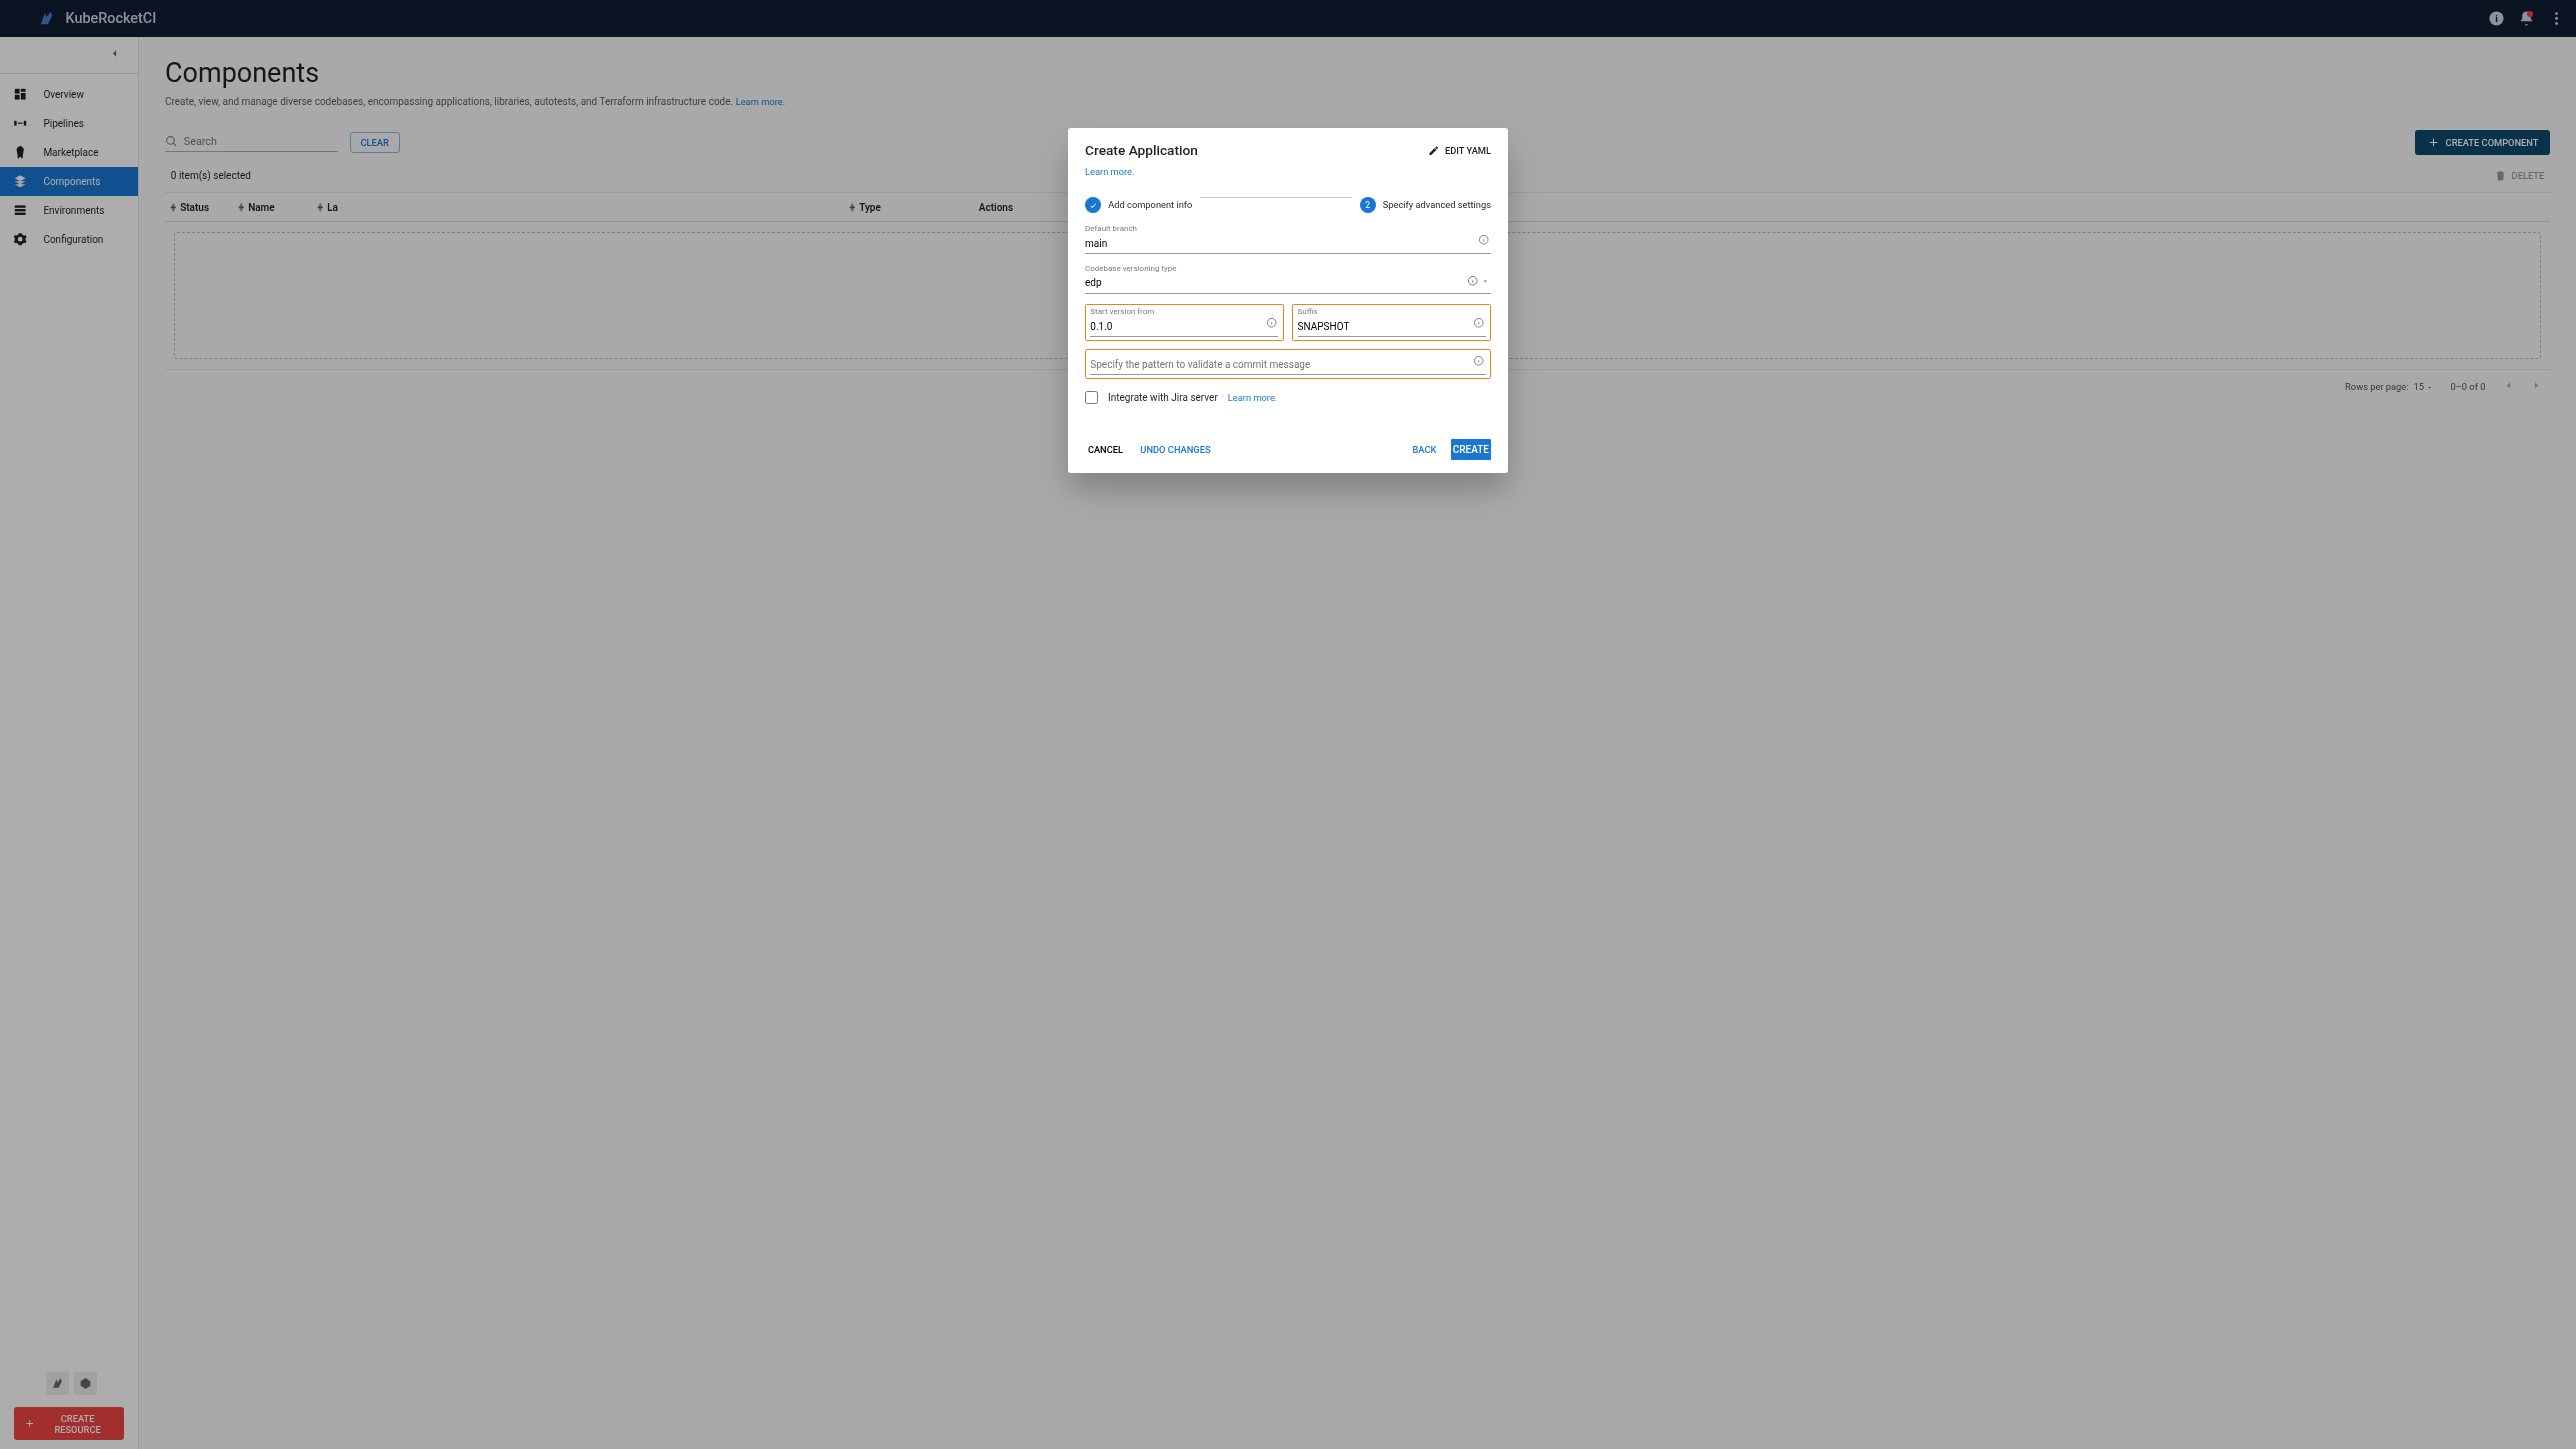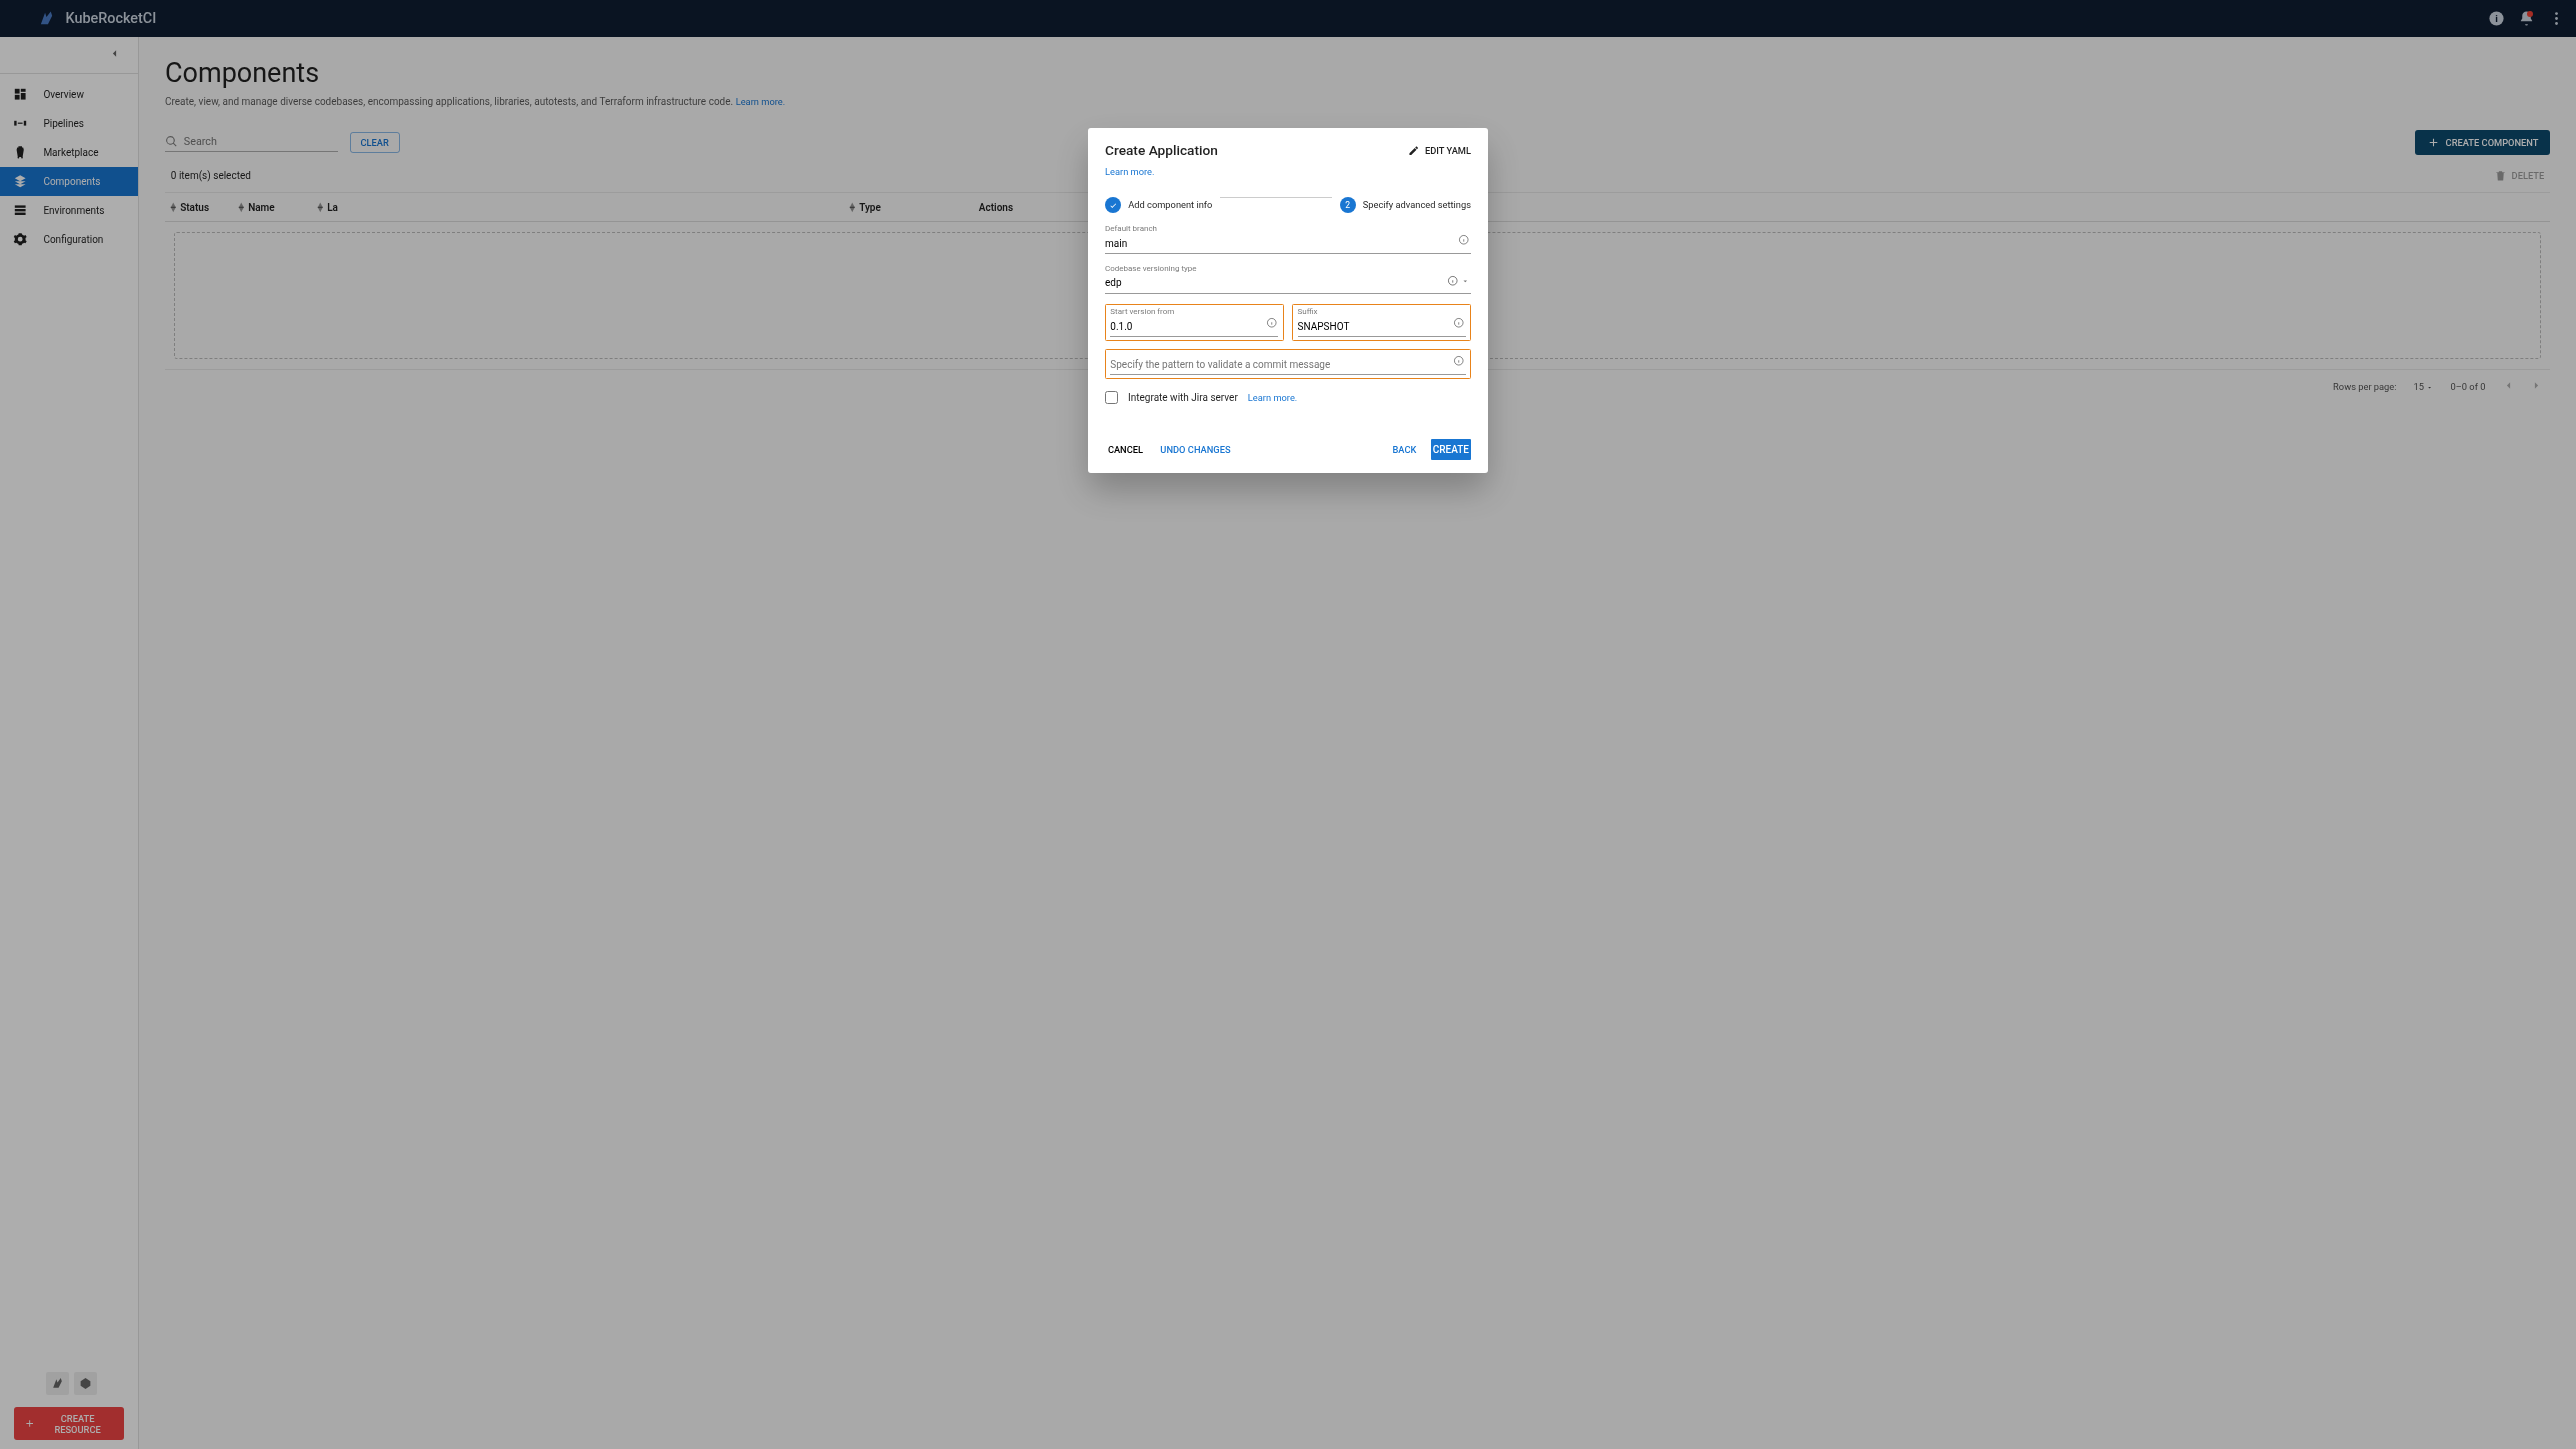--- a/index.html
+++ b/index.html
@@ -33,24 +33,24 @@
 .clear-btn { border:0.7px solid rgba(25,118,210,.5); color:#1976d2; background:none; padding:4.3px 10px; font-size:9.3px; font-weight:500; border-radius:2.9px; cursor:pointer; }
 .create-comp-btn { margin-left:auto; display:flex; align-items:center; gap:5.8px; background:#0c4a6e; color:#fff; border:none; padding:5.8px 11.5px; font-size:9.3px; font-weight:500; border-radius:2.9px; cursor:pointer; }
 .selected-row { padding:10px 5.8px; font-size:10px; display:flex; align-items:center; border-bottom:0.7px solid rgba(0,0,0,.08);}
 .delete-btn { margin-left:auto; display:flex; align-items:center; gap:4.3px; color:rgba(0,0,0,.38); font-size:9.3px; font-weight:500; cursor:pointer; }
 .table-head { display:flex; padding:8.6px 5.8px; border-bottom:0.7px solid rgba(0,0,0,.12);}
 .th { display:flex; align-items:center; gap:4.3px; font-size:10px; font-weight:600; }
 .th .sort { display:flex; flex-direction:column; line-height:4.3px; color:rgba(0,0,0,.4);}
 .th-status{width:68px;} .th-name{width:79px;} .th-lang{width:532px;} .th-type{width:129px;}
 .empty-box { margin:10px 8.6px; height:127px; border:0.7px dashed rgba(0,0,0,.25); border-radius:2.9px; }
 .table-foot { display:flex; justify-content:flex-end; align-items:center; gap:17px; padding:8.6px 7.2px; font-size:9.3px; color:rgba(0,0,0,.7); border-top:0.7px solid rgba(0,0,0,.08);}
-.rpp { display:flex; align-items:flex-end; gap:17px; }
+.rpp { display:flex; align-items:flex-end; gap:5px; }
 .page-nav { display:flex; gap:14.4px; color:rgba(0,0,0,.3);}
 .overlay { position:fixed; inset:0; background:rgba(0,0,0,.32); display:flex; align-items:flex-start; justify-content:center; padding-top:128px; }
-.dialog { width:400px; background:#fff; border-radius:2.9px; box-shadow:0 17px 35px rgba(0,0,0,.25); padding:14.4px 17px 13px; }
+.dialog { width:440px; background:#fff; border-radius:2.9px; box-shadow:0 17px 35px rgba(0,0,0,.25); padding:14.4px 17px 13px; }
 .dlg-head { display:flex; align-items:center; margin-bottom:5.8px; }
 .dlg-title { font-size:13.7px; font-weight:500; }
 .edit-yaml { margin-left:auto; display:flex; align-items:center; gap:5.8px; font-size:9.3px; font-weight:500; cursor:pointer; }
 .dlg-link { font-size:9.3px; color:#1976d2; text-decoration:none; }
 .stepper { display:flex; margin:18.7px 0 11.5px; }
 .step { display:flex; align-items:center; gap:7.2px; font-size:9.3px; }
 .step-circle { width:16px; height:16px; border-radius:50%; background:#1976d2; color:#fff; display:flex; align-items:center; justify-content:center; font-size:8.6px; }
 .step-line { flex:1; height:0.7px; background:rgba(0,0,0,.2); margin:0 7.2px; }
 .fld { position:relative; margin-bottom:10px; }
 .fld-label { font-size:8px; color:rgba(0,0,0,.55); display:block; margin-bottom:1.4px; }

